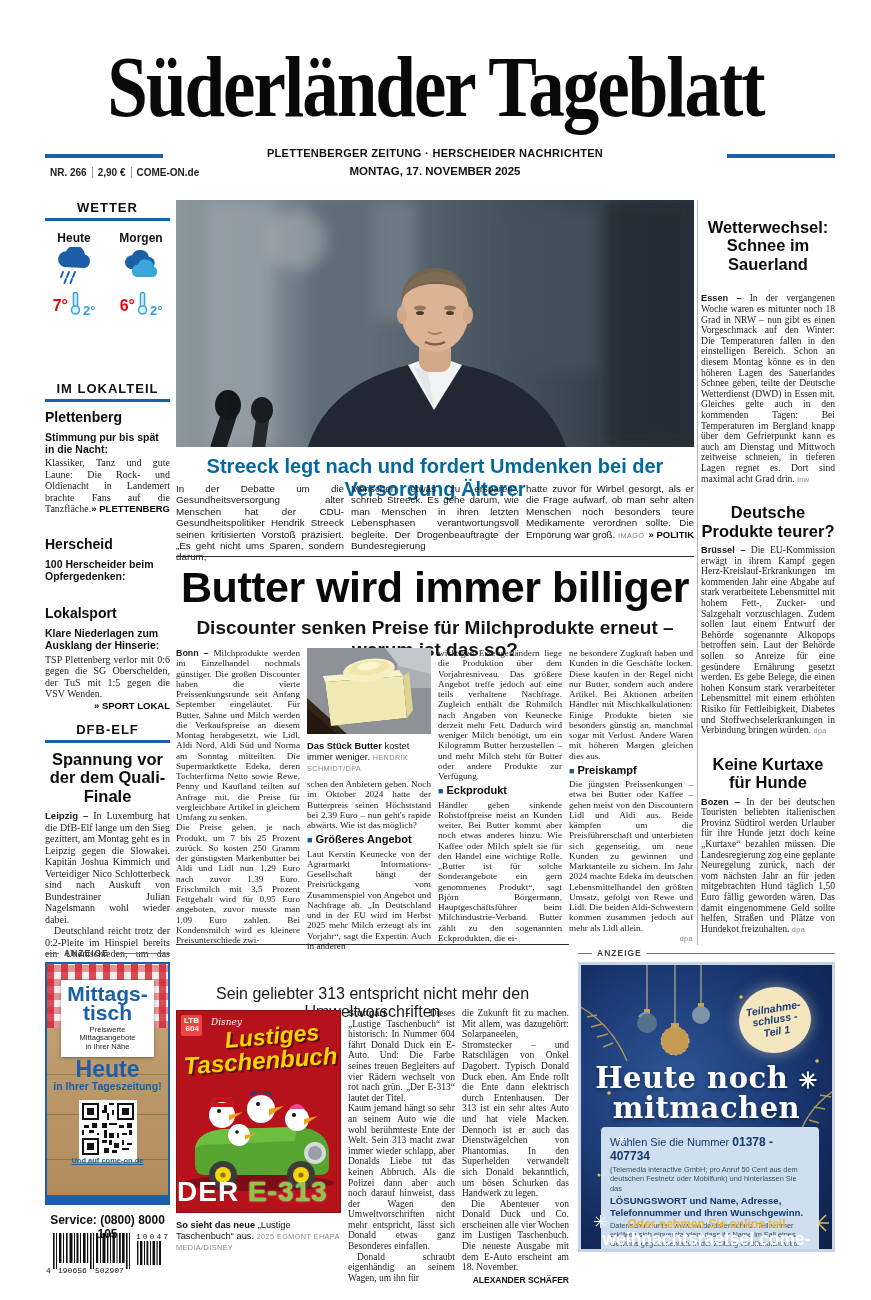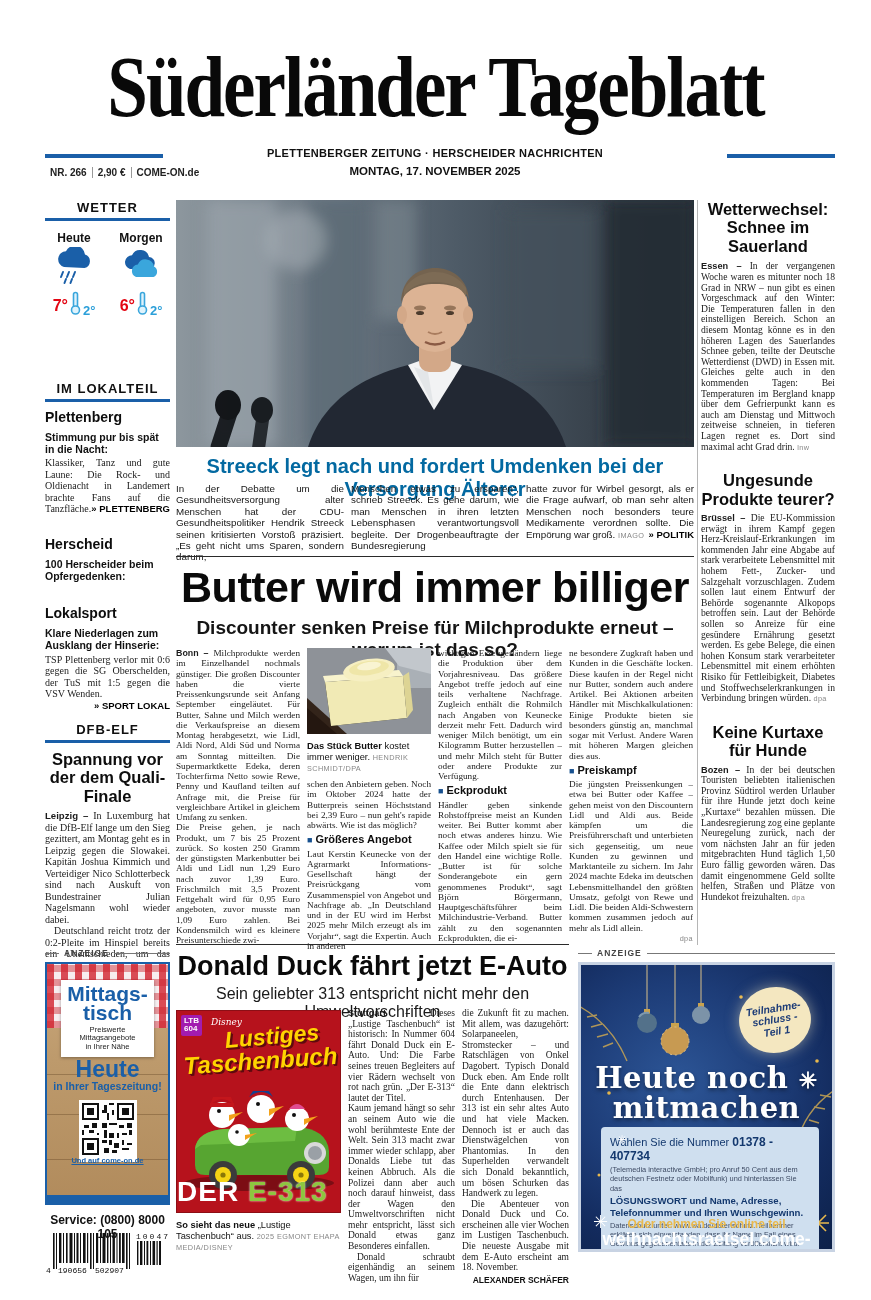--- a/index.html
+++ b/index.html
@@ -17,21 +17,21 @@
             font-weight:bold;font-size:11.5px;color:#111;}
   .edition{left:45px;top:167px;font-family:"Liberation Sans",sans-serif;font-weight:bold;font-size:10px;color:#222;}
   .edition span{padding:0 5px;}
   .edition span + span{border-left:1px solid #999;}
   
   .shead{font-family:"Liberation Sans",sans-serif;font-weight:bold;font-size:13px;letter-spacing:1px;
          text-align:center;color:#101010;}
   .colrule{height:3px;background:#1a5fa8;margin-top:3px;}
   .title20{font-family:"Liberation Sans",sans-serif;font-weight:bold;font-size:14px;color:#0d0d0d;line-height:1.05;}
   .title17{font-family:"Liberation Sans",sans-serif;font-weight:bold;font-size:16.5px;color:#0d0d0d;
-           line-height:1.12;text-align:center;}
+           line-height:1.12;text-align:center;margin-top:18px;}
   .lead-b{font-family:"Liberation Sans",sans-serif;font-weight:bold;font-size:10.5px;line-height:1.18;color:#111;}
   .body10{font-size:10px;line-height:11.5px;text-align:justify;color:#1b1b1b;}
   .body96{font-size:9.6px;line-height:10.6px;text-align:justify;color:#1b1b1b;}
   .kick{font-family:"Liberation Sans",sans-serif;font-weight:bold;font-size:9.5px;color:#000;float:right;}
   .cred{font-family:"Liberation Sans",sans-serif;font-size:7.3px;color:#888;letter-spacing:.4px;}
   .cityb{font-family:"Liberation Sans",sans-serif;font-weight:bold;font-size:.96em;}
   .para{margin:0;text-indent:9px;}
   .para:first-child,.noind{text-indent:0;}
   p.flowp{margin:0;}
   
@@ -97,22 +97,22 @@
   .xb2 b{font-size:12px;}
   .xsmall{font-size:7.4px;color:#3d4a63;line-height:1.25;margin-top:2px;}
   .xbold{font-weight:bold;font-size:9.6px;color:#13386e;line-height:1.25;margin-top:2px;}
   .xgold{position:absolute;left:0;right:0;text-align:center;font-family:"Liberation Sans",sans-serif;
          font-weight:bold;font-size:12px;color:#e9b94d;}
   .xurl{position:absolute;left:0;right:0;text-align:center;font-family:"Liberation Sans",sans-serif;
         font-weight:bold;font-size:17.5px;color:#fff;}
   .sparkle{position:absolute;color:#fff;font-size:20px;}
   
   .cover{background:#b6121c;overflow:hidden;box-sizing:border-box;border:1px solid #8c0e15;}
-  .ltb{position:absolute;left:4px;top:4px;background:#a21caf;color:#fff;font-family:"Liberation Sans",sans-serif;
-       font-weight:bold;font-size:8px;line-height:1.05;padding:2px 3px;text-align:left;border-radius:2px;}
+  .ltb{position:absolute;left:4px;top:4px;background:#ef4444;color:#fff;font-family:"Liberation Sans",sans-serif;
+       font-weight:bold;font-size:8px;line-height:1.05;padding:2px 3px;text-align:right;border-radius:2px;}
   .disney{position:absolute;left:34px;top:6px;color:#fff;font-style:italic;font-size:9px;font-family:"DejaVu Serif",serif;}
   .lust1{position:absolute;left:30px;top:12px;width:130px;text-align:center;transform:rotate(-5deg);
          font-family:"Liberation Sans",sans-serif;font-weight:bold;font-style:italic;font-size:23px;color:#ffd400;
          text-shadow:1px 1px 0 #5e0a0e,2px 2px 0 #5e0a0e;}
   .lust2{position:absolute;left:6px;top:36px;width:155px;text-align:center;transform:rotate(-4deg);
          font-family:"Liberation Sans",sans-serif;font-weight:bold;font-style:italic;font-size:24px;color:#ffd400;
          text-shadow:1px 1px 0 #5e0a0e,2px 2px 0 #5e0a0e;}
   .e313{position:absolute;left:0;right:0;bottom:4px;text-align:left;font-family:"Liberation Sans",sans-serif;
         font-weight:bold;font-size:28px;letter-spacing:1px;color:#fff;}
   .e313 .grn{color:#8dc63f;text-shadow:0 0 2px #fff;}
@@ -331,46 +331,45 @@
     <div class="subhd"><span class="sq">■</span><span>Preiskampf</span></div>
     <div>
         <p class="flowp">Die jüngsten Preissenkungen – etwa bei Butter oder Kaffee – gehen meist von den Discountern Lidl und Aldi aus. Beide kämpfen um die Preisführerschaft und unterbieten sich gegenseitig, um neue Kunden zu gewinnen und Marktanteile zu sichern. Im Jahr 2024 machte Edeka im deutschen Lebensmittelhandel den größten Umsatz, gefolgt von Rewe und Lidl. Die beiden Aldi-Schwestern kommen zusammen jedoch auf mehr als Lidl allein.</p>
       </div>
     <div style="text-align:right;"><span class="cred">dpa</span></div>
   </div>
 
   <div class="abs" style="left:701px;top:200px;width:134px;">
     <div>
       <div class="title17">Wetterwechsel: Schnee im Sauerland</div>
-      <div class="body96" style="margin-top:6px;">
+      <div class="body96" style="margin-top:20px;">
         <span class="cityb">Essen –</span>
         <span>In der vergangenen Woche waren es mitunter noch 18 Grad in NRW – nun gibt es einen Vorgeschmack auf den Winter: Die Temperaturen fallen in den einstelligen Bereich. Schon an diesem Montag könne es in den höheren Lagen des Sauerlandes Schnee geben, teilte der Deutsche Wetterdienst (DWD) in Essen mit. Gleiches gelte auch in den kommenden Tagen: Bei Temperaturen im Bergland knapp über dem Gefrierpunkt kann es auch am Dienstag und Mittwoch zeitweise schneien, in tieferen Lagen regnet es. Dort sind maximal acht Grad drin.</span>
         <span class="cred">lnw</span>
       </div>
     </div>
     <div style="margin-top:18px;">
-      <div class="title17">Ungesunde Produkte teurer?</div>
+      <div class="title17">Deutsche Produkte teurer?</div>
       <div class="body96" style="margin-top:5px;">
         <span class="cityb">Brüssel –</span>
         <span>Die EU-Kommission erwägt in ihrem Kampf gegen Herz-Kreislauf-Erkrankungen im kommenden Jahr eine Abgabe auf stark verarbeitete Lebensmittel mit hohem Fett-, Zucker- und Salzgehalt vorzuschlagen. Zudem sollen laut einem Entwurf der Behörde sogenannte Alkopops betroffen sein. Laut der Behörde sollen so Anreize für eine gesündere Ernährung gesetzt werden. Es gebe Belege, die einen hohen Konsum stark verarbeiteter Lebensmittel mit einem erhöhten Risiko für Fettleibigkeit, Diabetes und Stoffwechselerkrankungen in Verbindung bringen würden.</span>
         <span class="cred">dpa</span>
       </div>
     </div>
     <div style="margin-top:18px;">
       <div class="title17">Keine Kurtaxe für Hunde</div>
       <div class="body96" style="margin-top:5px;">
         <span class="cityb">Bozen –</span>
         <span>In der bei deutschen Touristen beliebten italienischen Provinz Südtirol werden Urlauber für ihre Hunde jetzt doch keine „Kurtaxe“ bezahlen müssen. Die Landesregierung zog eine geplante Neuregelung zurück, nach der vom nächsten Jahr an für jeden mitgebrachten Hund täglich 1,50 Euro fällig geworden wären. Das damit eingenommene Geld sollte helfen, Straßen und Plätze von Hundekot freizuhalten.</span>
         <span class="cred">dpa</span>
       </div>
     </div>
   </div>
 
   <div class="abs rule-h" style="left:176px;top:944px;width:393px;"></div>
-  <div class="abs donald-h" style="left:156px;top:951px;width:433px;">Donald Duck fährt jetzt E-Auto</div>
   <div class="abs donald-sub" style="left:156px;top:985px;width:433px;">Sein geliebter 313 entspricht nicht mehr den Umweltvorschriften</div>
 
   <div class="abs cover" style="left:176px;top:1010px;width:165px;height:203px;">
     <div class="ltb"><span>LTB</span><br><span>604</span></div>
     <div class="disney">Disney</div>
     <div class="lust1">Lustiges</div>
     <div class="lust2">Taschenbuch</div>
     <svg class="abs" style="left:0;top:68px;" width="165" height="112" viewBox="0 0 165 112">
       <ellipse cx="82" cy="104" rx="75" ry="8" fill="#7c0d14"></ellipse>
       <path d="M18 70 Q20 52 48 50 L120 48 Q150 50 152 72 L152 88 Q152 96 142 96 L28 96 Q18 96 18 86 Z" fill="#57a531"></path>

